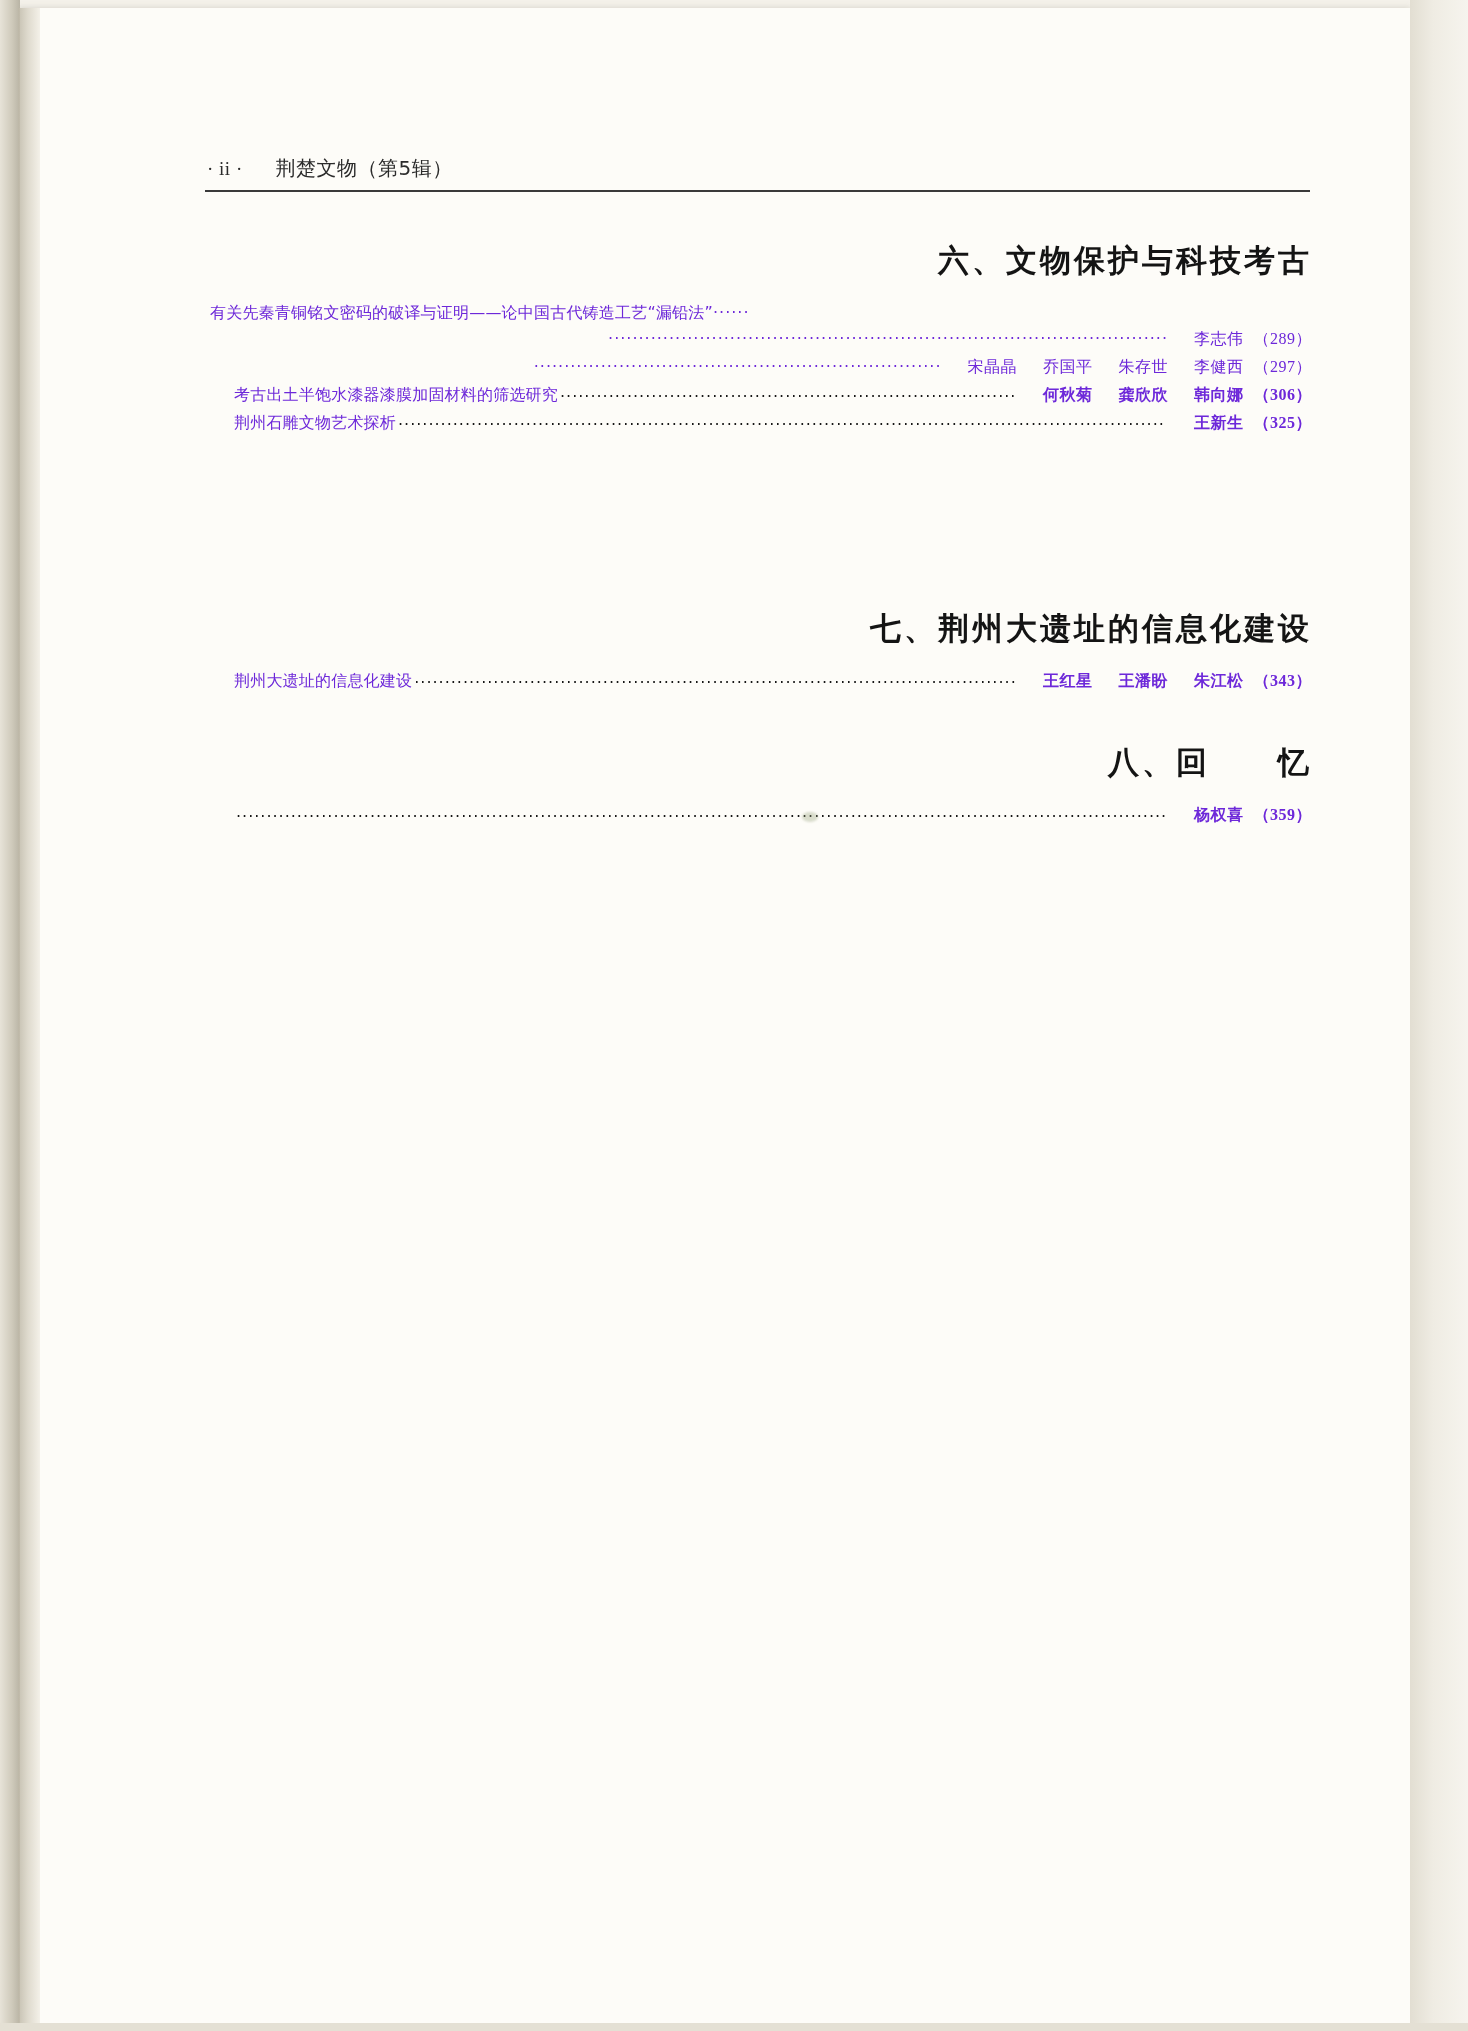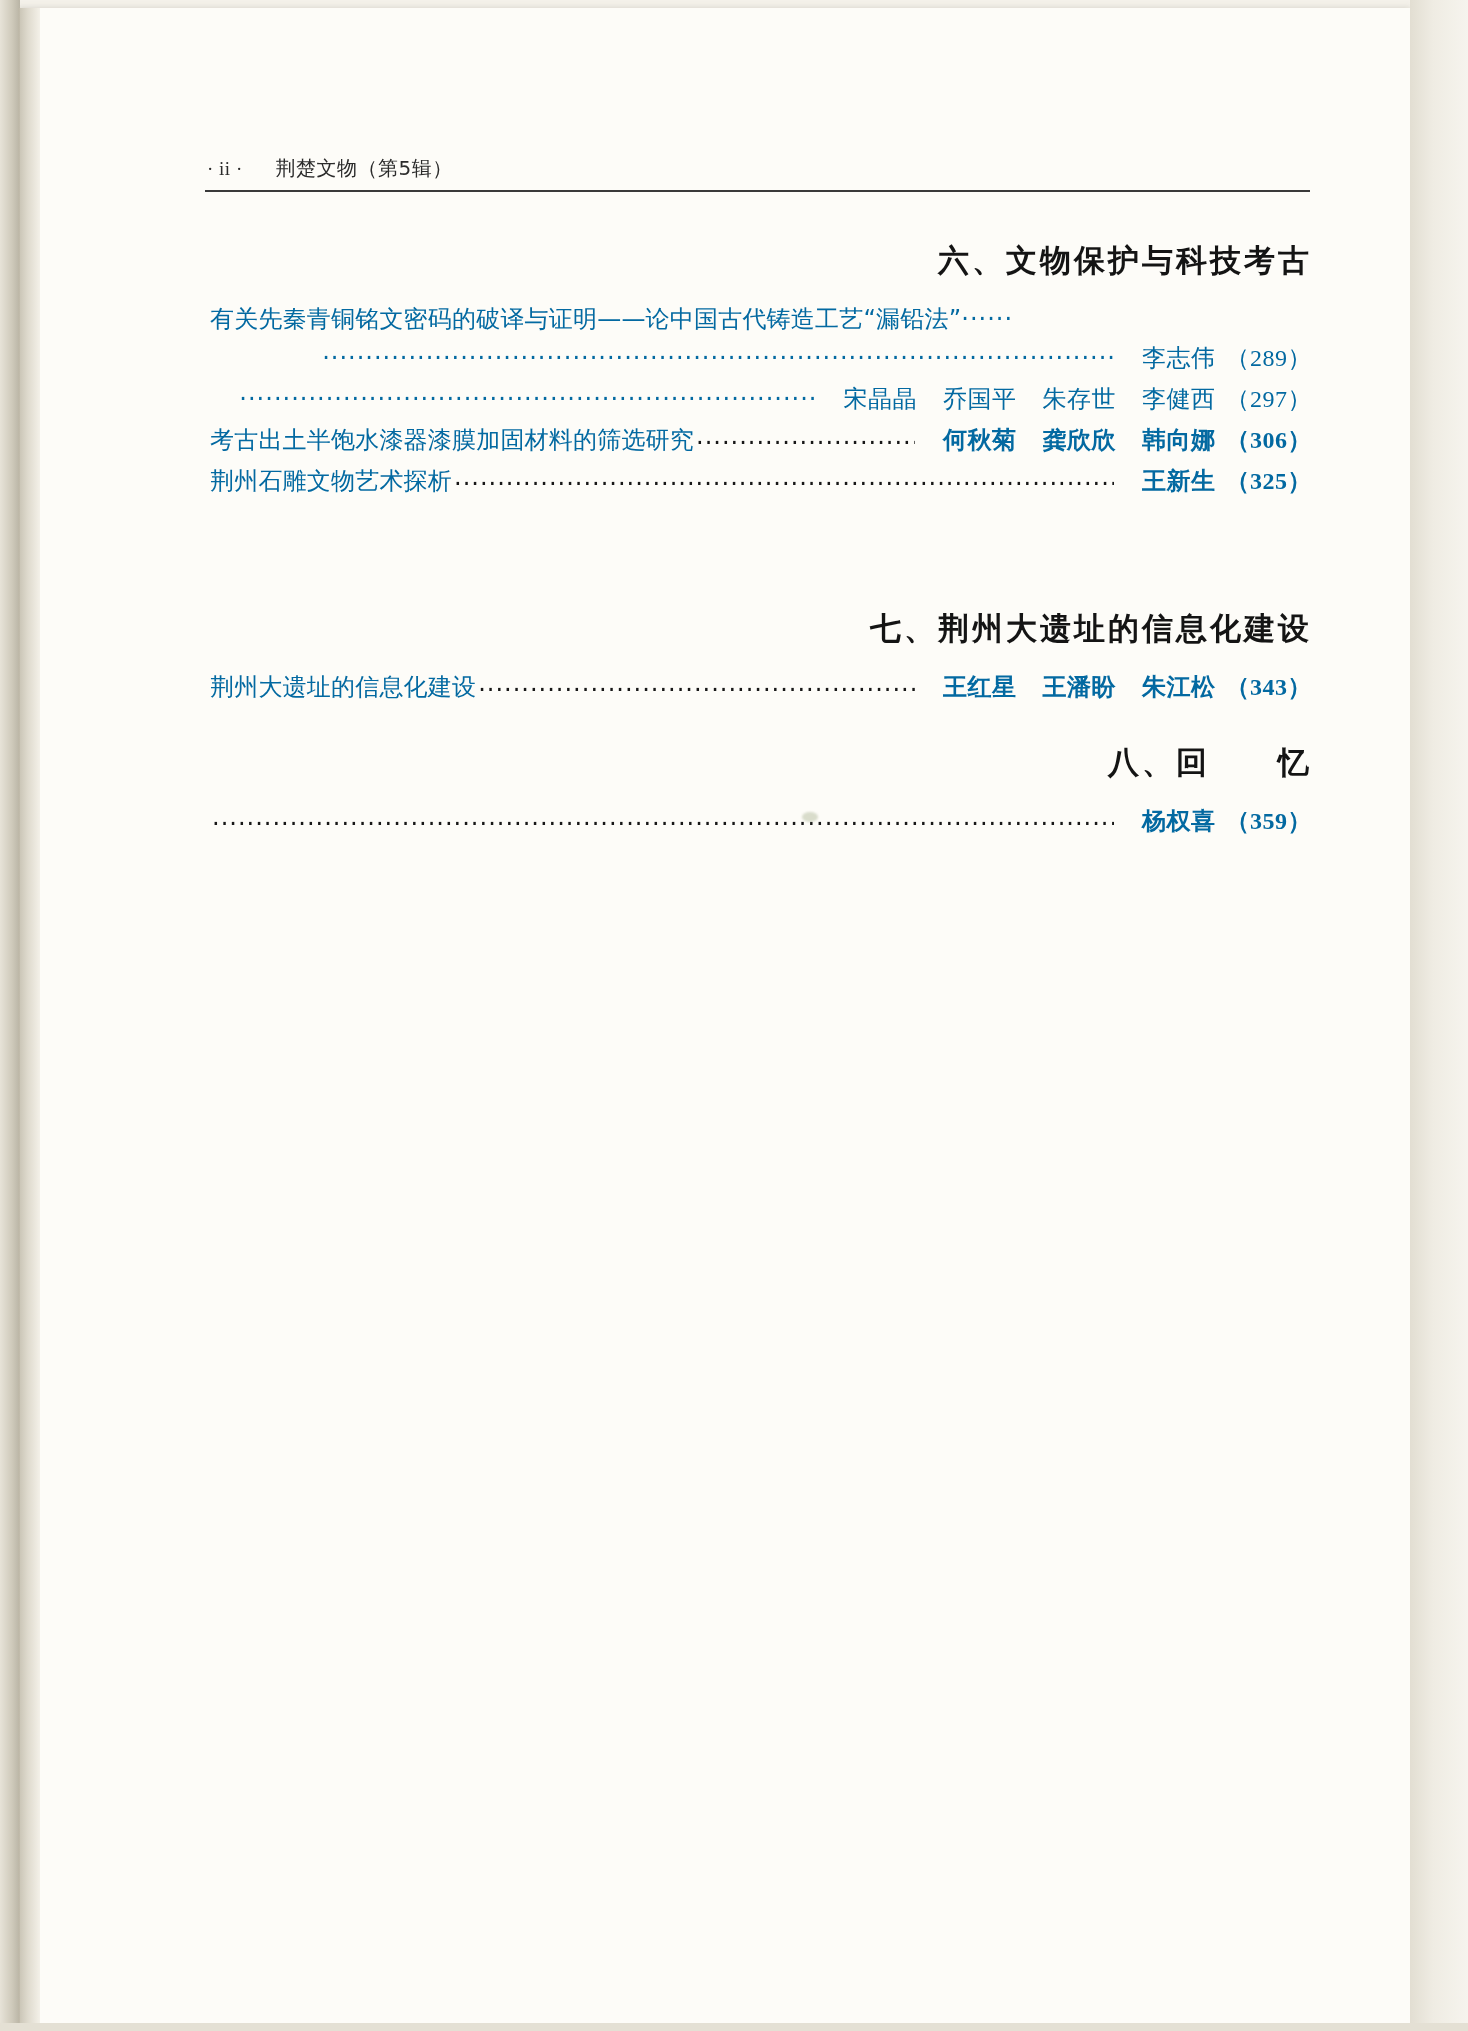--- a/index.html
+++ b/index.html
@@ -115,22 +115,22 @@
   }
   .section-title {
     text-align: right;
     font-size: 31px;
     font-weight: bold;
     color: #141414;
     letter-spacing: 3px;
     margin-bottom: 18px;
   }
   .entry {
-    font-size: 24px;
-    color: #0369a1;
+    font-size: 16px;
+    color: #6d28d9;
     line-height: 1.62;
     position: relative;
     margin-bottom: 2px;
   }
   .entry .line1,
   .entry .line2 {
     display: block;
     white-space: nowrap;
   }
   .entry .line1 {
@@ -148,20 +148,21 @@
     margin-left: 10px;
     letter-spacing: 0.5px;
   }
 
   
   .entry.flow {
     display: flex;
     align-items: baseline;
     padding-left: 8px;
     white-space: nowrap;
+    margin-left: 24px;
   }
   .entry.flow .leader {
     flex: 1 1 auto;
     overflow: hidden;
     min-width: 10px;
     position: relative;
     height: 1em;
     margin: 0 2px;
   }
   .entry.flow .leader::before {

